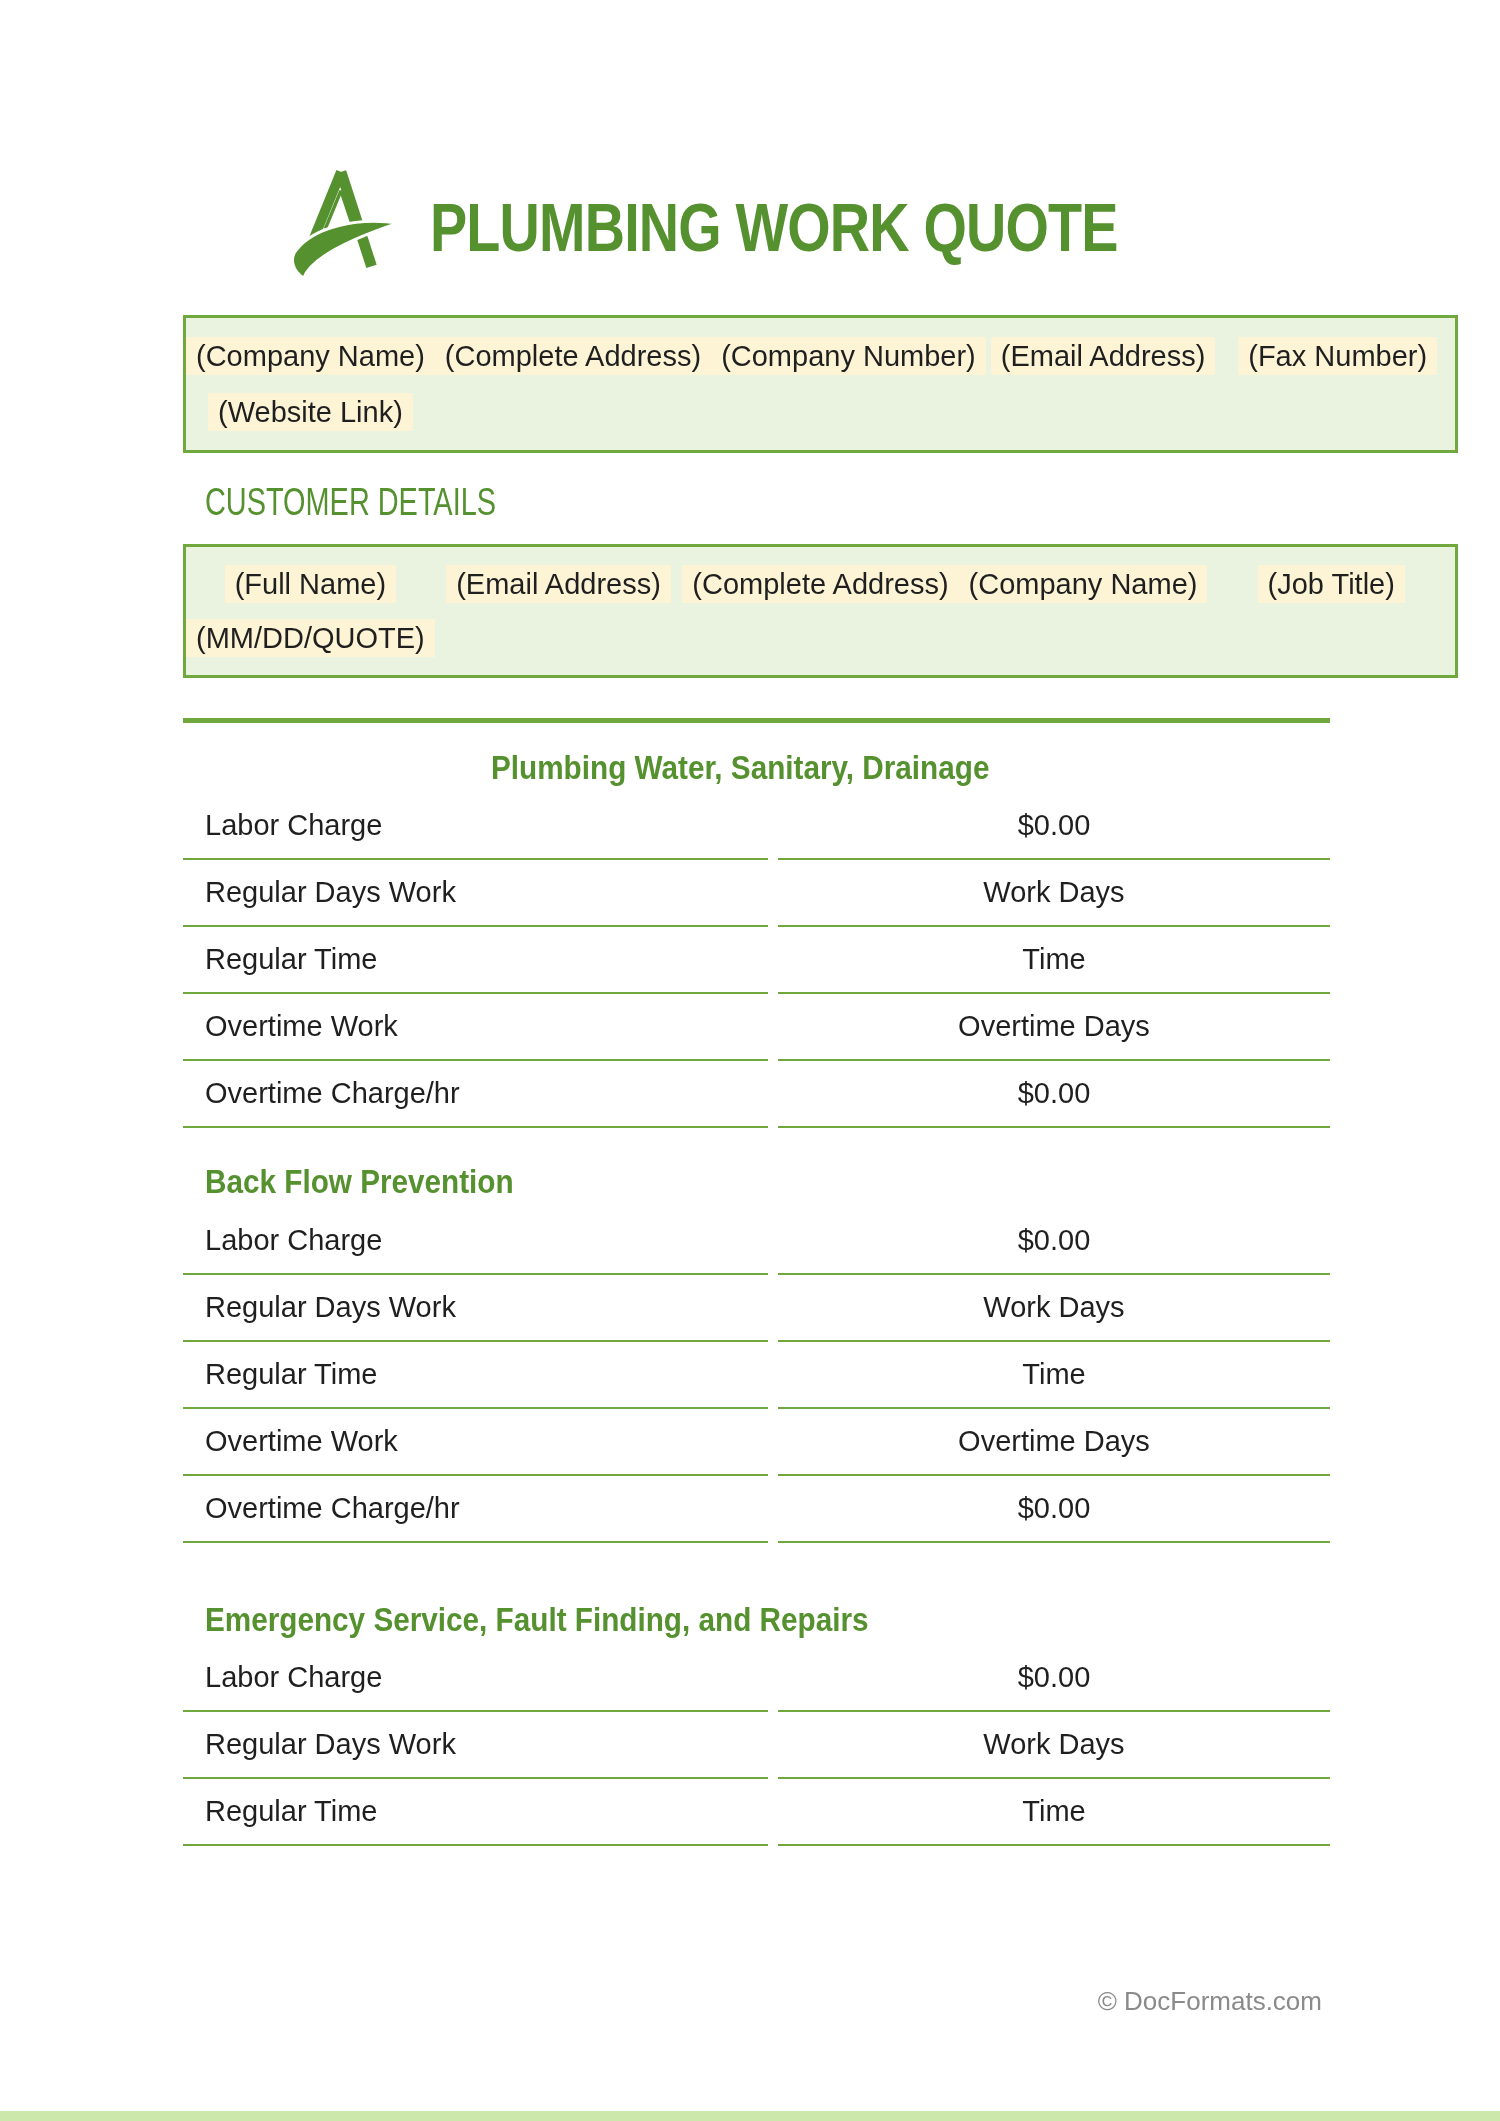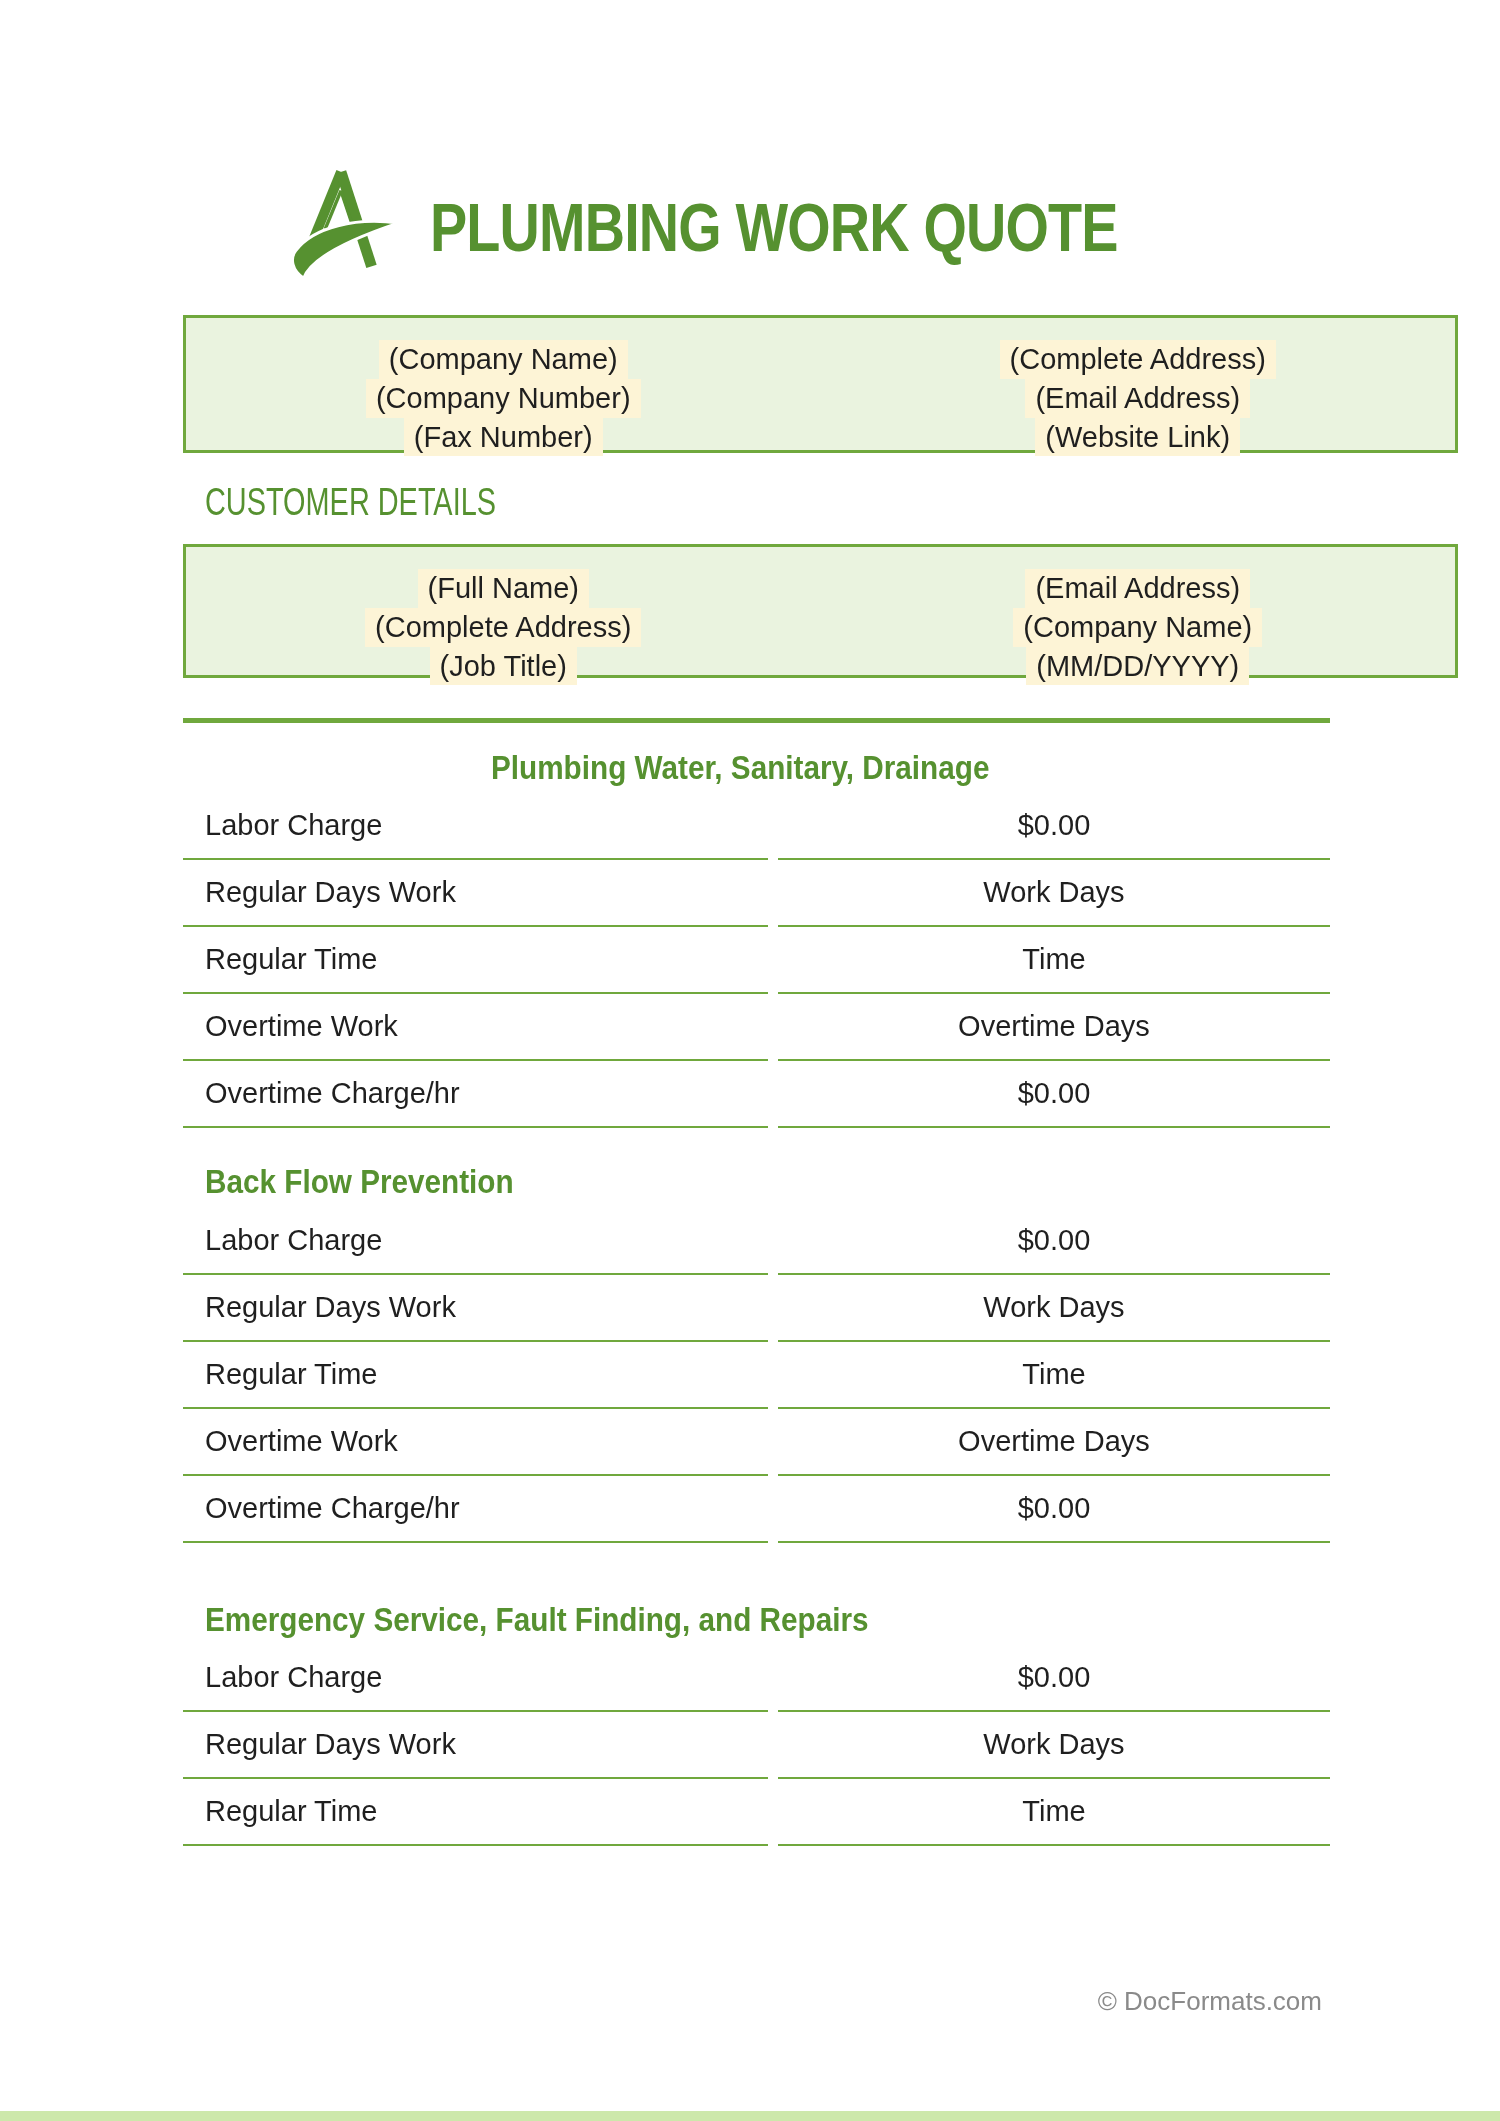--- a/index.html
+++ b/index.html
@@ -21,22 +21,22 @@
   
   .header{position:absolute;left:280px;top:150px;display:flex;align-items:center;gap:28px;}
   .logo{width:122px;height:122px;flex:0 0 auto;}
   .doc-title{margin:0;font-size:68px;font-weight:bold;color:var(--accent-green);white-space:nowrap;line-height:1.1;}
   .doc-title .cond{display:inline-block;transform:scaleX(.82);transform-origin:left center;letter-spacing:-1px;}
 
   
   .info-box{
     position:absolute;left:183px;width:1275px;box-sizing:border-box;
     border:3px solid var(--line-green);background:var(--box-fill);
-    display:grid;grid-template-columns:1fr 1fr;grid-template-rows:1fr 1fr;
-    align-items:center;justify-items:center;padding:22px 0;
+    display:grid;grid-template-columns:1fr 1fr 1fr 1fr 1fr;grid-template-rows:1fr 1fr;
+    align-items:center;justify-items:center;padding:10px 0;
   }
   .box-company{top:299px;height:138px;}
   .box-customer{top:528px;height:134px;}
   .ph{
     background:var(--highlight);padding:2px 10px;font-size:29px;
     white-space:nowrap;line-height:1.2;
   }
 
   
   .sec-heading{
@@ -95,21 +95,21 @@
   </div>
 
   <h2 class="sec-heading heading-customer"><span class="cond">CUSTOMER DETAILS</span></h2>
 
   <div class="info-box box-customer">
     <span class="ph">(Full Name)</span>
     <span class="ph">(Email Address)</span>
     <span class="ph">(Complete Address)</span>
     <span class="ph">(Company Name)</span>
     <span class="ph">(Job Title)</span>
-    <span class="ph">(MM/DD/YYYY)</span>
+    <span class="ph">(MM/DD/QUOTE)</span>
   </div>
 
   <div class="service">
     <div class="rule"></div>
 
     <div class="sub sub-first">
       <h3 class="sub-h3"><span class="cond">Plumbing Water, Sanitary, Drainage</span></h3>
       <div class="trow">
         <div class="tlabel">Labor Charge</div>
         <div class="tvalue">$0.00</div>

